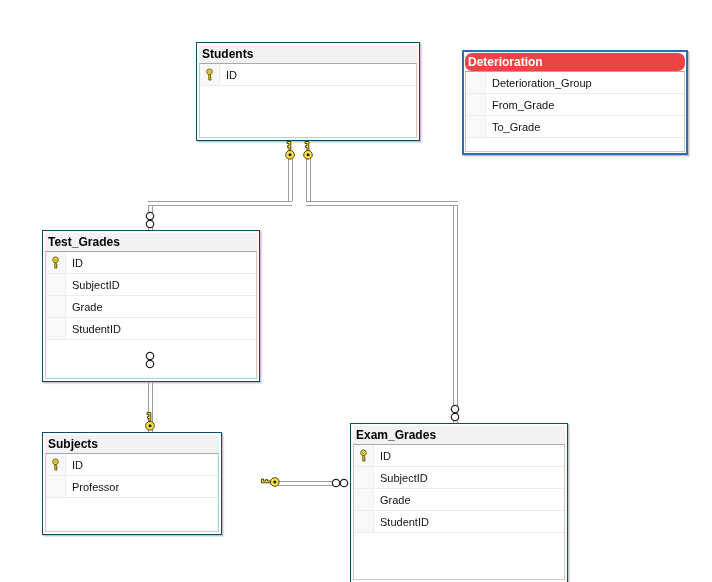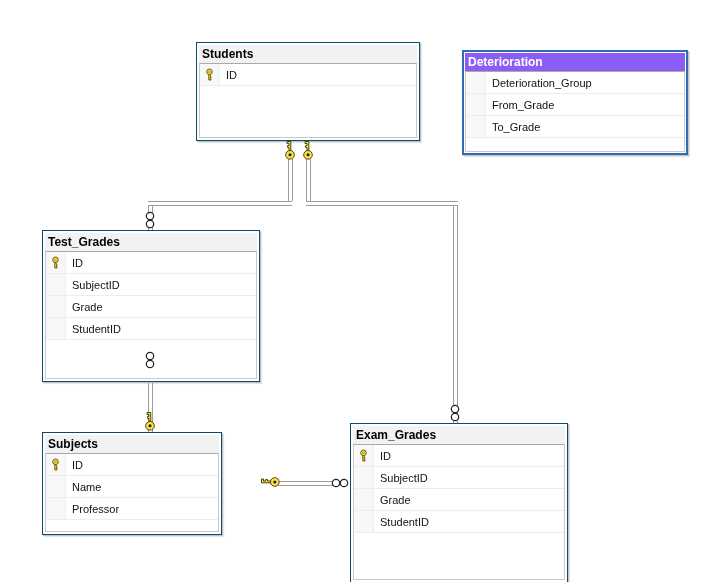--- a/index.html
+++ b/index.html
@@ -21,21 +21,21 @@
     flex:1 1 auto; border:1px solid #c9c9c9; border-top:1px solid #aaaaaa;
     display:flex; flex-direction:column; overflow:hidden; background:#fff;
   }
   .row { flex:0 0 21px; display:flex; align-items:center; border-bottom:1px solid #ededed; font-size:11px; color:#111; }
   .kc  { flex:0 0 19px; align-self:stretch; border-right:1px solid #ededed; background:#f8f8f8;
          display:flex; align-items:center; justify-content:center; }
   .cname { padding-left:6px; white-space:nowrap; }
   .row.empty { flex:1 1 auto; border-bottom:none; }
   
   .tbl.selected { border:2px solid #2e6db5; padding:1px; }
-  .tbl.selected .tbl-title { background:#8b5cf6; color:#fff; }
+  .tbl.selected .tbl-title { background:#ef4444; color:#fff;border-radius:7px; }
   
   .vl { position:absolute; width:3px; background:#fff; border-left:1px solid #9c9c9c; border-right:1px solid #9c9c9c; }
   .hl { position:absolute; height:3px; background:#fff; border-top:1px solid #9c9c9c; border-bottom:1px solid #9c9c9c; }
   .sym { position:absolute; z-index:3; line-height:0; }
 </style>
 </head>
 <body>
 
 <div id="canvas">
 
@@ -197,24 +197,20 @@
             <circle cx="5.5" cy="3.8" r="2.8"></circle>
                 <circle cx="5.5" cy="3.8" r="0.9" fill="#fff" stroke-width="0.6"></circle>
             <path d="M4.8 6.5 L4.8 12 L7 12 L7 10.6 L6.2 10.6 L6.2 9.6 L7 9.6 L7 8.4 L6.2 8.4 L6.2 6.5 Z"></path>
           </g>
             </svg>
         </span>
         <span class="cname">ID</span>
       </div>
       <div class="row">
         <span class="kc"></span>
-        <span class="cname">Name</span>
-      </div>
-      <div class="row">
-        <span class="kc"></span>
         <span class="cname">Professor</span>
       </div>
       <div class="row empty"></div>
     </div>
   </div>
 
   <div class="tbl" style="left:350px;top:423px;width:218px;height:160px">
     <div class="tbl-title">Exam_Grades</div>
     <div class="tbl-body">
       <div class="row">

